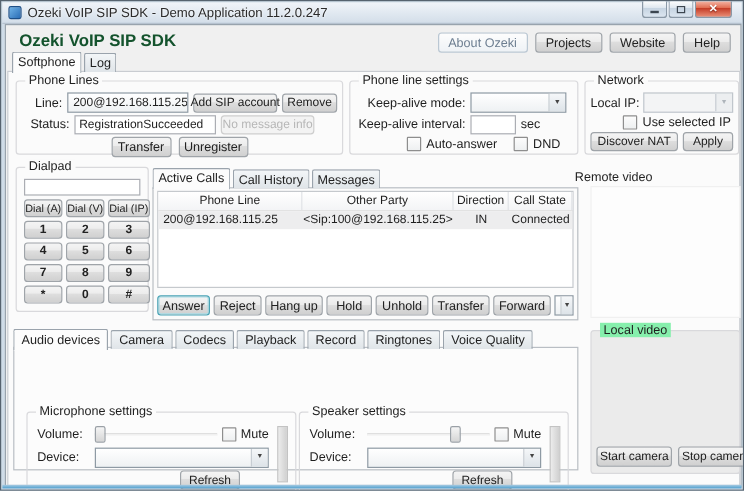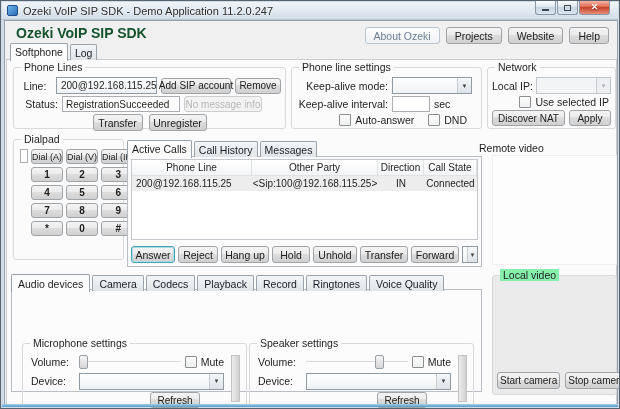--- a/index.html
+++ b/index.html
@@ -82,21 +82,21 @@
 
   
   .gb-phonelines { left:6px; top:7px; width:273px; height:62px; }
   
   .gb-phonesettings { left:284px; top:7px; width:191px; height:62px; }
   
   .gb-network { left:480px; top:7px; width:129px; height:62px; }
 
   
   .gb-dialpad { left:6px; top:79px; width:111px; height:121px; }
-  .dialpad-inner { padding:9px 6px 4px 6px; display:flex; flex-direction:row; gap:3px; }
+  .dialpad-inner { padding:9px 6px 4px 6px; display:flex; flex-direction:column; gap:3px; }
   .dial-grid { display:grid; grid-template-columns:repeat(3,1fr); gap:3px; }
   .key { height:15px; font-size:10px; padding:0; }
   .key.digit { font-weight:bold; }
   .key.dial { font-size:9px; }
 
   
   .calls-tc { position:absolute; left:120px; top:80px; width:355px; height:127px; }
   .calls-page { position:absolute; left:0; top:16px; right:0; bottom:0;
                 background:#fbfbfb; border:1px solid #b9bec4; }
   .lv { position:absolute; left:3px; top:2px; right:3px; height:81px;
@@ -178,21 +178,21 @@
       <div class="tab active">Softphone</div>
       <div class="tab">Log</div>
     </div>
 
     <div class="page">
 
       <div class="gb gb-phonelines">
         <span class="gb-title">Phone Lines</span>
         <div class="gb-rows">
           <div class="row">
-            <span class="lbl r" style="width:40px;text-align:center">Line:</span>
+            <span class="lbl r" style="width:40px;text-align:right">Line:</span>
             <div class="combo" style="width:118px">
               <span>200@192.168.115.25</span>
               <span class="arrow">▼</span>
             </div>
             <div class="btn small" style="width:70px">Add SIP account</div>
             <div class="btn small" style="width:46px">Remove</div>
           </div>
           <div class="row">
             <span class="lbl r" style="width:40px;text-align:right">Status:</span>
             <div class="textbox" style="width:118px">RegistrationSucceeded</div>

